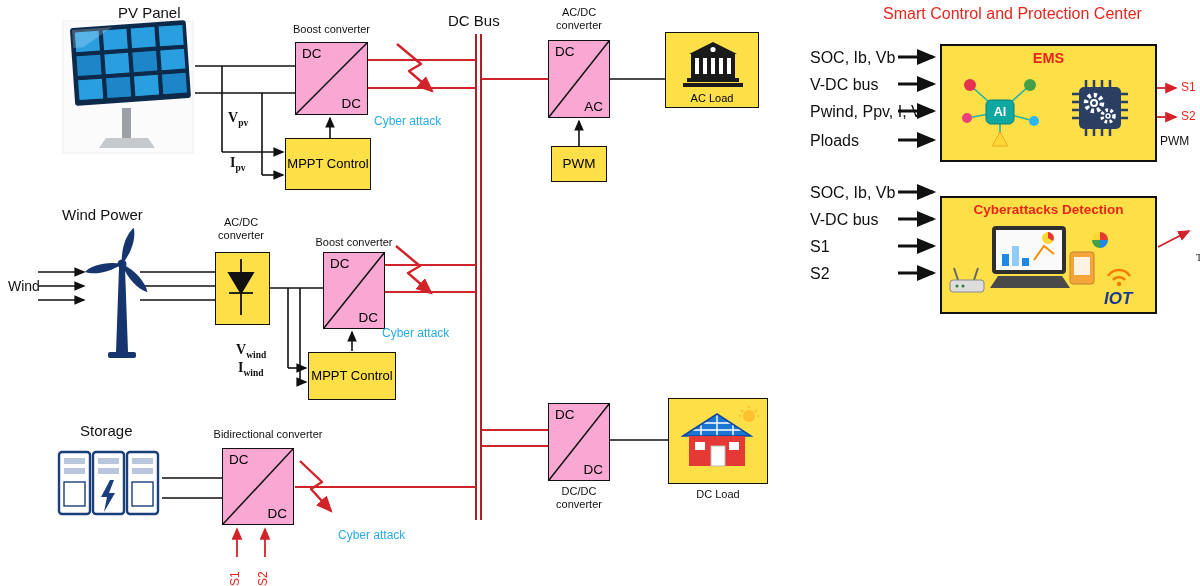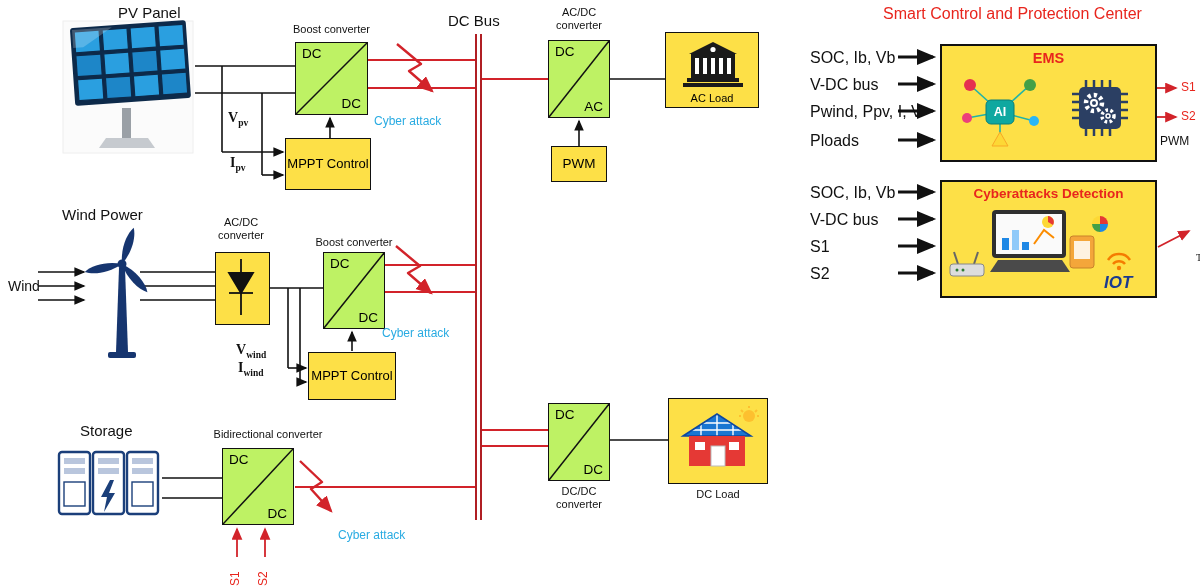--- a/index.html
+++ b/index.html
@@ -14,21 +14,21 @@
   .f11{font-size:11px;line-height:1.2}
   .f115{font-size:16px}
   .ctr{text-align:center}
   .red{color:#e8251d}
   .cyan{color:#29abe2;font-size:12px}
   .bold{font-weight:bold}
   .ser{font-family:"Liberation Serif",serif;font-weight:600;font-size:14px}
   sub{font-size:9.5px}
   .box{position:absolute;background:#fde047;border:1.7px solid #111}
   .cell{display:flex;align-items:center;justify-content:center;text-align:right;font-size:13px;line-height:1.25}
-  .conv{position:absolute;background:#bef264;border:1.7px solid #111}
+  .conv{position:absolute;background:#f9a8d4;border:1.7px solid #111}
   .conv .diag{position:absolute;left:0;top:0;width:100%;height:100%}
   .conv .tl{position:absolute;top:3px;left:6px;font-size:13.5px}
   .conv .br{position:absolute;bottom:3px;right:6px;font-size:13.5px}
   .bus{position:absolute;border-left:2.2px solid #b01f24;border-right:2.2px solid #b01f24}
   .vlabel{position:absolute;writing-mode:vertical-rl;transform:rotate(180deg);font-size:12px;color:#e8251d}
 </style>
 </head>
 <body>
 
 <div id="stage">
@@ -362,21 +362,21 @@
     </svg>
   </div>
   <div class="lbl f115" style="left:810px;top:49px">SOC, Ib, Vb</div>
   <div class="lbl f115" style="left:810px;top:76px">V-DC bus</div>
   <div class="lbl f115" style="left:810px;top:103px">Pwind, Ppv, I, V</div>
   <div class="lbl f115" style="left:810px;top:132px">Ploads</div>
   <div class="lbl f12 red" style="left:1181px;top:80px">S1</div>
   <div class="lbl f12 red" style="left:1181px;top:109px">S2</div>
   <div class="lbl f12" style="left:1160px;top:134px">PWM</div>
 
-  <div class="box" style="left:940px;top:180px;width:217px;height:118px;border-width:2px">
+  <div class="box" style="left:940px;top:196px;width:217px;height:118px;border-width:2px">
     <div class="ctr red bold" style="font-size:13.5px;margin-top:4px">Cyberattacks Detection</div>
     <svg style="position:absolute;left:6px;top:28px" width="205" height="84" viewBox="0 0 205 84">
       <g>
         <line x1="10" y1="54" x2="6" y2="42" stroke="#666" stroke-width="2"></line>
         <line x1="26" y1="54" x2="30" y2="42" stroke="#666" stroke-width="2"></line>
         <rect x="2" y="54" width="34" height="12" rx="3" fill="#ddd" stroke="#888"></rect>
         <circle cx="9" cy="60" r="1.5" fill="#2e7d32"></circle>
           <circle cx="15" cy="60" r="1.5" fill="#2e7d32"></circle>
       </g>
       <g>

